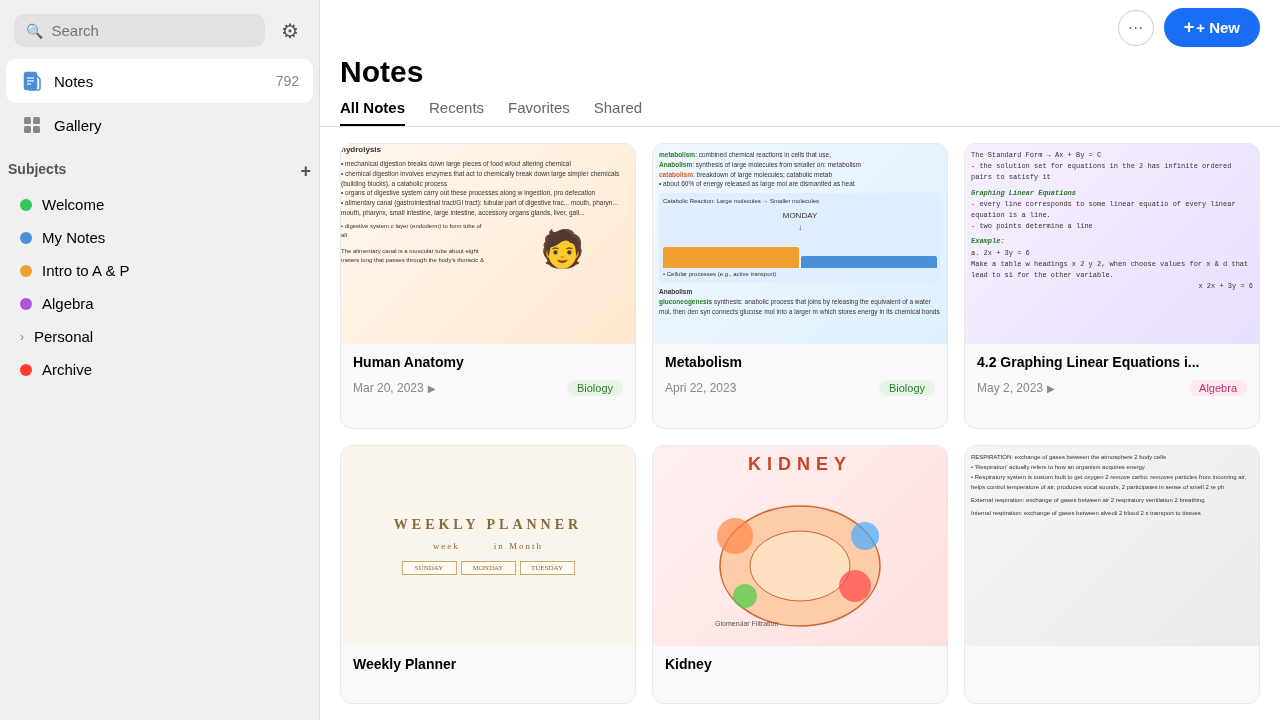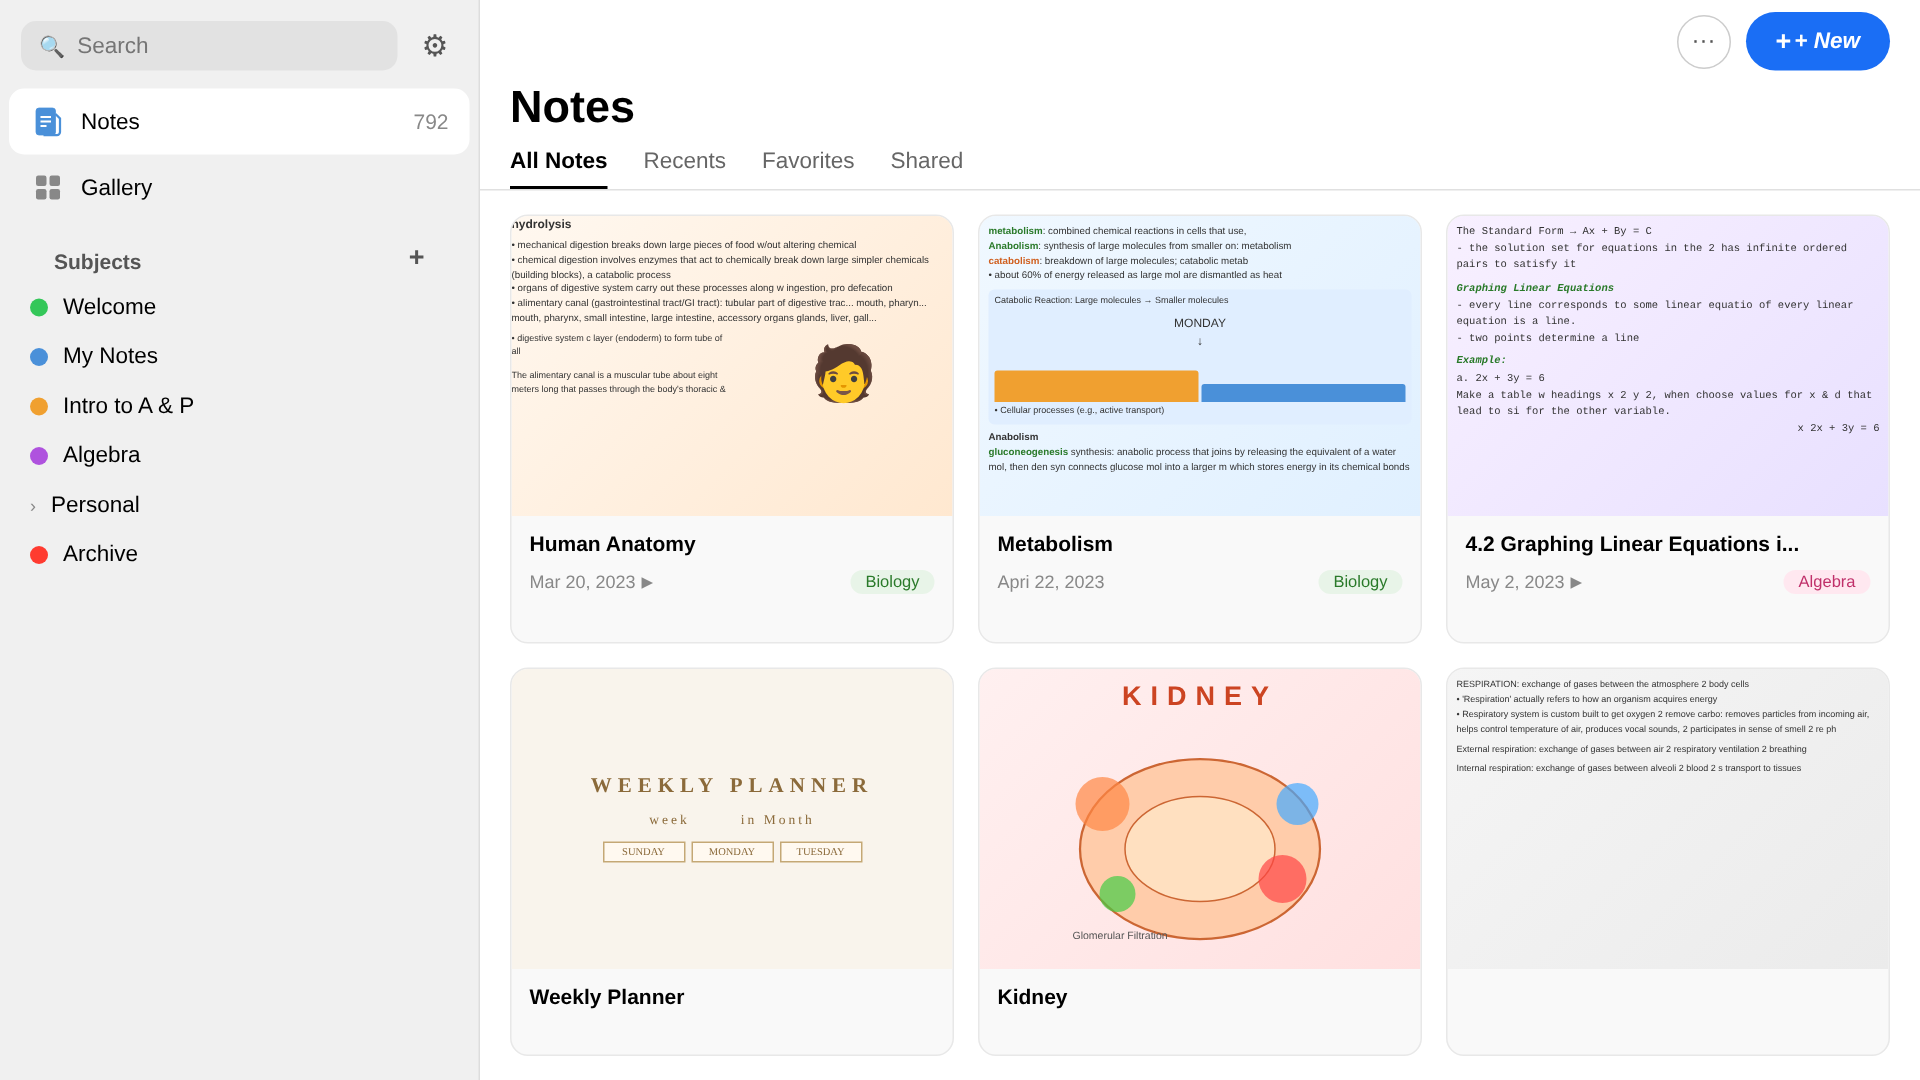--- a/index.html
+++ b/index.html
@@ -58,23 +58,23 @@
     .sidebar-nav-item .count {
       font-size: 14px;
       color: #888;
     }
     .nav-icon {
       width: 24px; height: 24px;
       display: flex; align-items: center; justify-content: center;
     }
     .subjects-header {
       display: flex;
-      align-items: flex-end;
+      align-items: flex-start;
       justify-content: space-between;
-      padding: 14px 36px 6px;
+      padding: 14px 8px 6px;
       font-size: 14px;
       font-weight: 600;
       color: #555;
       gap: 16px;
     }
     .subject-item {
       display: flex;
       align-items: center;
       gap: 10px;
       padding: 8px 20px;
@@ -342,21 +342,21 @@
 </div>
 
 <div id="main">
 
   <div id="top-bar">
     <button id="more-btn" style="width:36px;height:36px;border-radius:50%;border:1px solid #ccc;background:#fff;display:flex;align-items:center;justify-content:center;cursor:pointer;font-size:16px;color:#555;">
       <span>···</span>
     </button>
     <button id="new-btn" style="display:flex;align-items:center;gap:6px;background:#1a6ef5;color:#fff;border:none;border-radius:22px;padding:9px 20px;font-size:15px;font-weight:600;cursor:pointer;">
       <span style="font-size:18px;">+</span>
-      <span style="margin-left:-4px;font-style:italic;">+ New</span>
+      <span style="margin-left:-4px;">+ New</span>
     </button>
   </div>
 
   <div id="page-title" style="font-size:30px;font-weight:700;padding:0 20px 6px;">Notes</div>
 
   <div id="tabs-row" style="display:flex;align-items:flex-start;gap:24px;padding:4px 20px 0;border-bottom:1px solid #e0e0e0;">
     <div class="tab active">All Notes</div>
     <div class="tab">Recents</div>
     <div class="tab">Favorites</div>
     <div class="tab">Shared</div>

